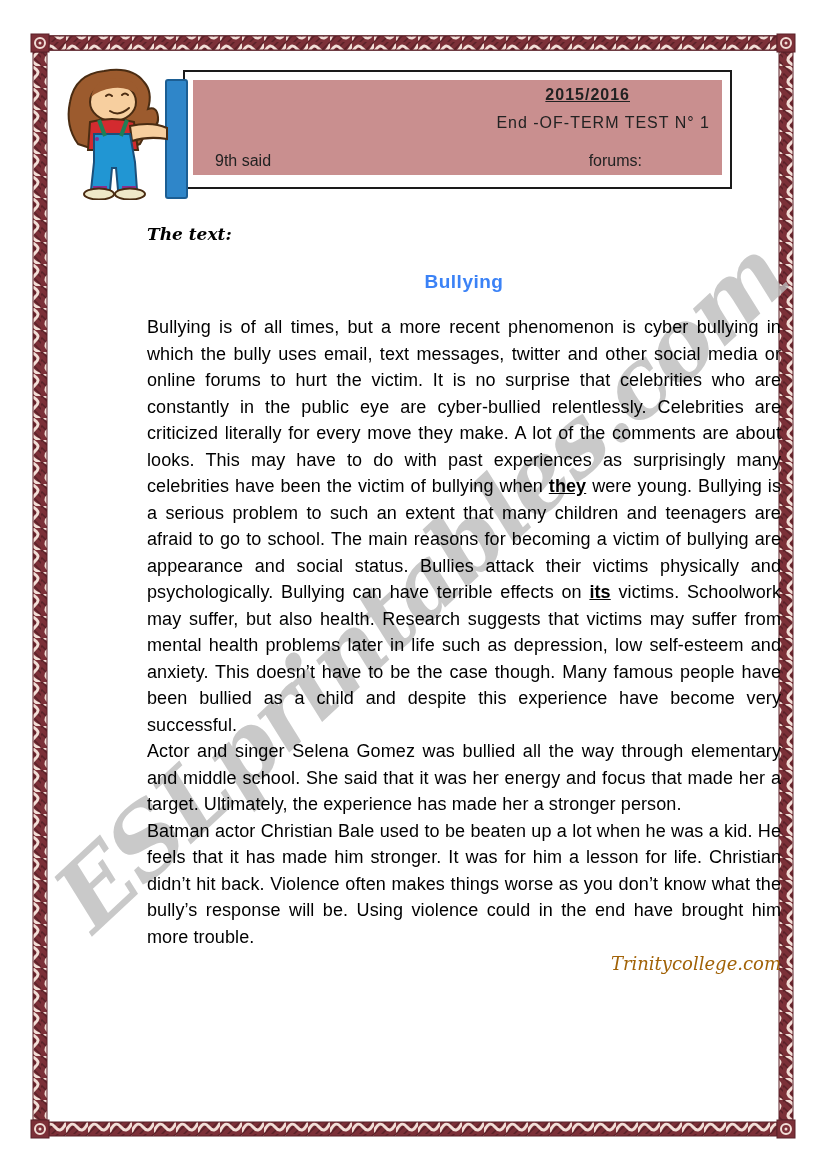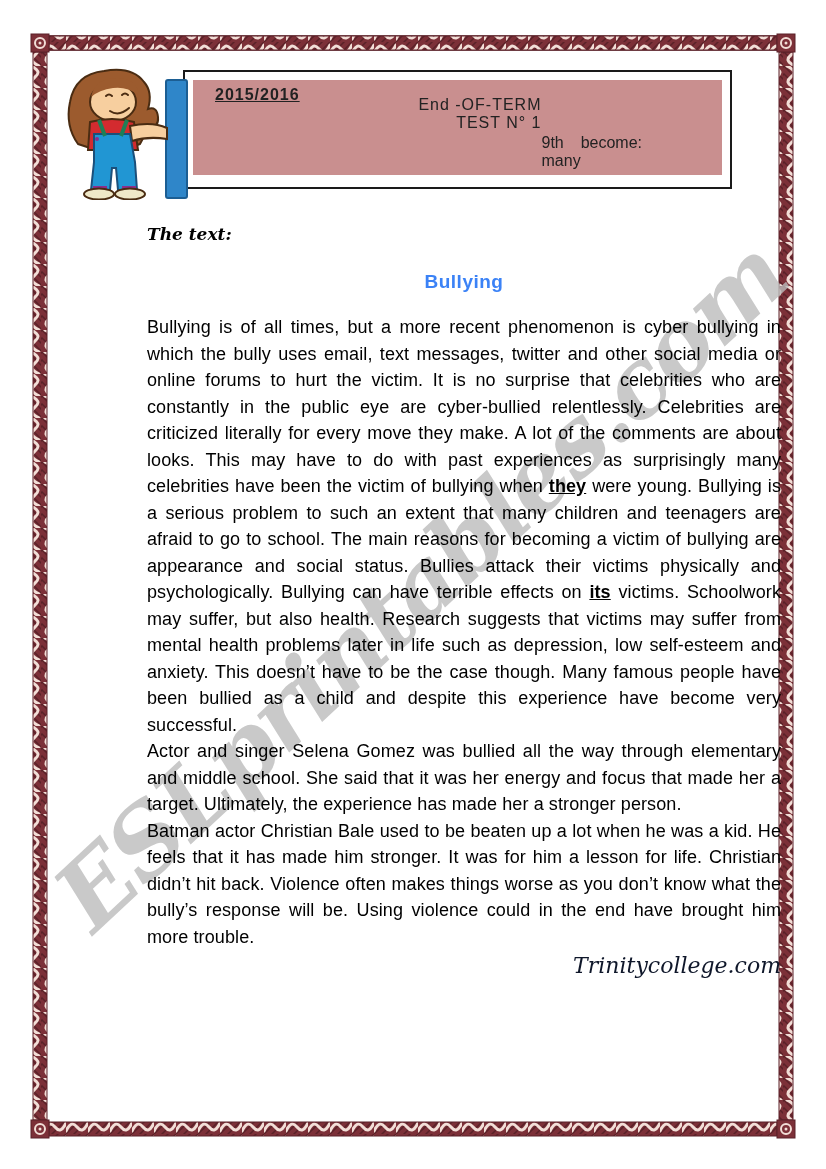--- a/index.html
+++ b/index.html
@@ -25,21 +25,21 @@
     font-size:95px;letter-spacing:-3px;white-space:nowrap;
     color:var(--watermark-gray);opacity:.8;
   }
   
   .header-box{
     position:absolute;left:183px;top:70px;width:549px;height:119px;z-index:2;
     background:#fff;border:2px solid #1a1a1a;padding:8px 8px 12px 8px;
   }
   .header-pink{
     width:100%;height:100%;background:var(--header-pink);
-    display:flex;padding:6px 12px 5px 22px;
+    display:flex;flex-direction:column;padding:6px 12px 5px 22px;
     font-size:16px;color:#222;
   }
   .hdr-year-row{text-align:right;padding-right:80px;}
   .hdr-year{font-weight:bold;text-decoration:underline;letter-spacing:1px;}
   .hdr-title-row{text-align:right;margin-top:10px;letter-spacing:1px;}
   .hdr-bottom-row{margin-top:auto;display:flex;justify-content:space-between;padding-right:68px;}
   .bold{font-weight:normal;}
   .girl{position:absolute;left:60px;top:64px;width:130px;height:136px;z-index:3;}
   
   .content{position:absolute;left:113px;top:224px;width:634px;z-index:2;margin-left:34px;}
@@ -52,21 +52,21 @@
     margin-top:27px;color:#3b82f6;
   }
   .body-text p{
     font-size:18px;line-height:26.5px;text-align:justify;color:#000;
     letter-spacing:.1px;
   }
   .body-text p.first{margin-top:21px;}
   .bu{font-weight:bold;text-decoration:underline;}
   .source-line{
     text-align:right;font-family:"DejaVu Serif", serif;font-style:italic;
-    font-size:22px;margin-top:3px;color:#0f172a;
+    font-size:18px;margin-top:3px;color:#a16207;
   }
 </style>
 </head>
 <body>
 
 <div class="page">
 
   <svg class="frame-svg" width="826" height="1169" viewBox="0 0 826 1169" xmlns="http://www.w3.org/2000/svg">
     <defs>
       <pattern id="bdrH" width="22" height="14" patternUnits="userSpaceOnUse">
@@ -167,22 +167,22 @@
     <ellipse cx="70" cy="130" rx="15" ry="5.5" fill="#efe8c8" stroke="#4a2c12" stroke-width="2"></ellipse>
   </svg>
 
   <div class="header-box">
     <div class="header-pink">
       <div class="hdr-year-row">
         <span class="hdr-year">2015/2016</span>
       </div>
       <div class="hdr-title-row">End -OF-TERM TEST N° 1</div>
       <div class="hdr-bottom-row">
-        <span><span>9</span><span class="bold">th</span><span> many</span></span>
-        <span>become:</span>
+        <span><span>9</span><span class="bold">th</span><span> said</span></span>
+        <span>forums:</span>
       </div>
     </div>
   </div>
 
   <div class="content">
     <div class="text-label">The text:</div>
     <div class="doc-title">Bullying</div>
     <div class="body-text">
       <p class="first"><span>Bullying is of all times, but a more recent phenomenon is cyber bullying in which the bully uses email, text messages, twitter and other  social  media  or online forums to hurt the victim.  It is no surprise that celebrities who are constantly in the public eye are cyber-bullied relentlessly. Celebrities are criticized literally for every move they make.  A lot of the comments are about looks. This may have to do with past experiences as surprisingly many celebrities have been the victim of bullying when </span><span class="bu">they</span><span> were young. Bullying is a serious problem to such an extent that many children and teenagers are afraid to go to school. The main reasons for becoming a victim of bullying are appearance and social status.  Bullies attack their victims physically and psychologically.  Bullying can have terrible effects on </span><span class="bu">its</span><span> victims. Schoolwork may suffer, but also health.  Research suggests that victims may suffer from mental health problems later in life such as depression, low self-esteem and anxiety.  This doesn’t have to be the case though.  Many famous people have been bullied as a child and despite this experience have become very successful.</span></p>
       <p>Actor and singer Selena Gomez was bullied all the way through elementary and  middle  school.  She said that it was her energy and focus that made her a target. Ultimately, the experience has made her a stronger person.</p>

